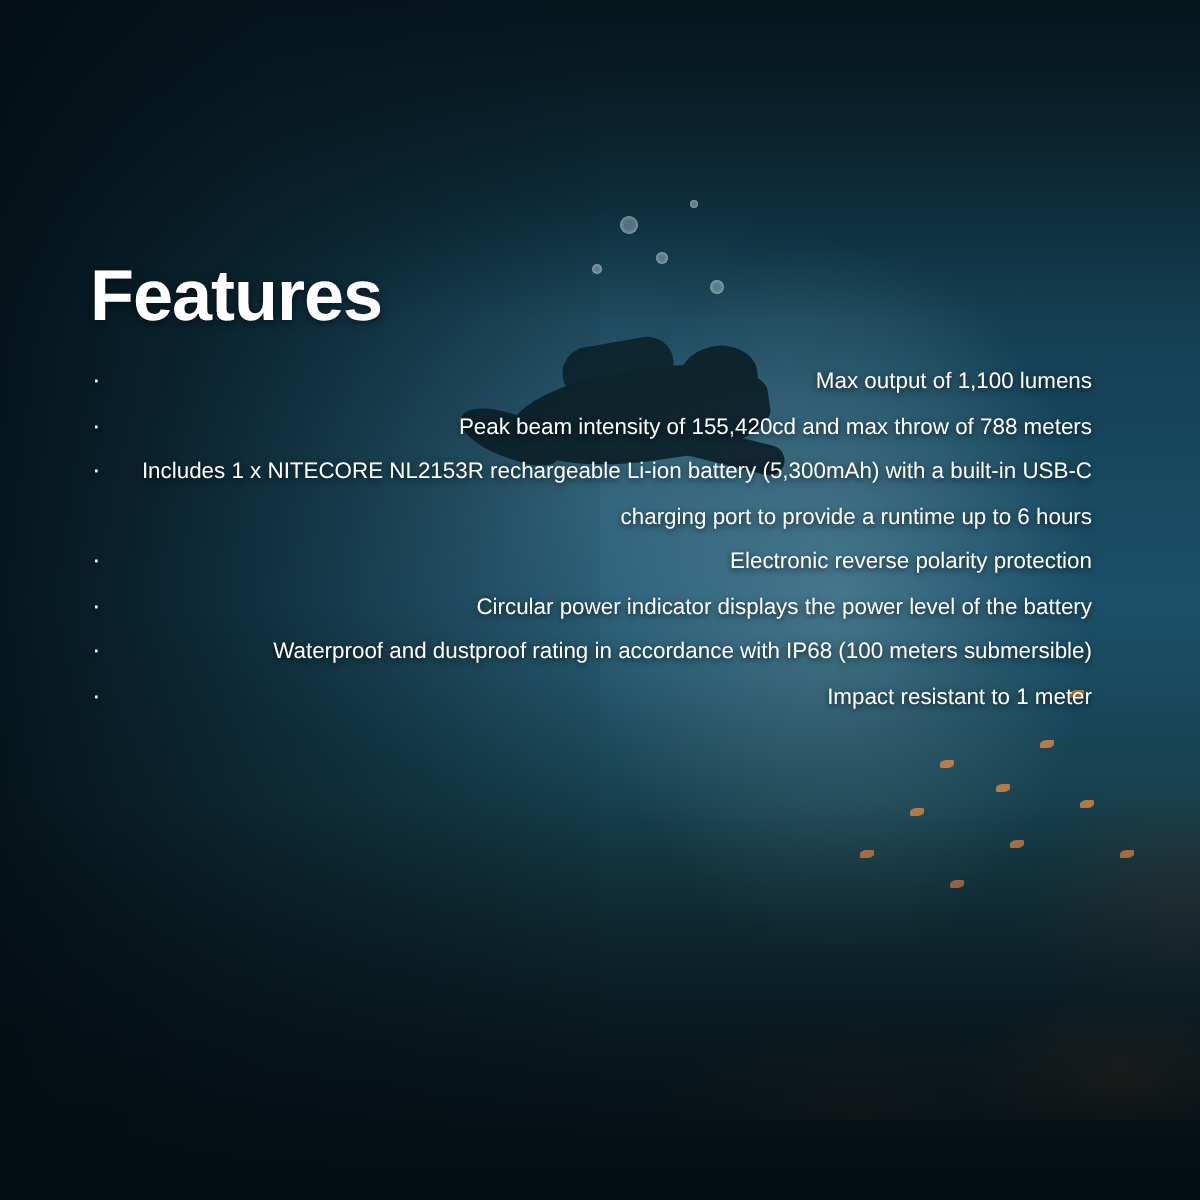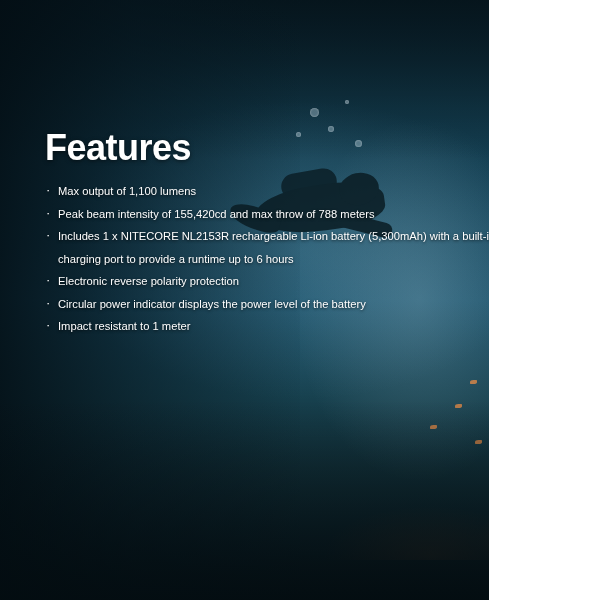--- a/index.html
+++ b/index.html
@@ -6,21 +6,21 @@
     margin: 0;
     padding: 0;
     width: 600px;
     height: 600px;
     background: #ffffff;
     font-family: "Liberation Sans", sans-serif;
   }
 
   .page {
     position: relative;
-    width: 489px;
+    width: 600px;
     height: 600px;
     background: #ffffff;
     overflow: hidden;
   }
 
   
   .banner {
     position: absolute;
     left: 0;
     top: 0;
@@ -157,20 +157,21 @@
   }
 
   .feature-list {
     position: absolute;
     left: 46px;
     top: 180px;
     width: 500px;
     margin: 0;
     padding: 0;
     list-style: none;
+    text-align: right;
   }
 
   .feature-item {
     position: relative;
     color: #ffffff;
     font-size: 11.2px;
     line-height: 22.5px;
     padding-left: 12px;
     text-shadow: 0 1px 3px rgba(0,0,0,0.7);
     white-space: normal;
@@ -225,17 +226,18 @@
 
   <div class="content">
     <div class="title">Features</div>
 
     <ul class="feature-list">
       <li class="feature-item">Max output of 1,100 lumens</li>
       <li class="feature-item">Peak beam intensity of 155,420cd and max throw of 788 meters</li>
       <li class="feature-item">Includes 1 x NITECORE NL2153R rechargeable Li-ion battery (5,300mAh) with a built-in USB-C charging port to provide a runtime up to 6 hours</li>
       <li class="feature-item">Electronic reverse polarity protection</li>
       <li class="feature-item">Circular power indicator displays the power level of the battery</li>
+      <li class="feature-item">Waterproof and dustproof rating in accordance with IP68 (100 meters submersible)</li>
       <li class="feature-item">Impact resistant to 1 meter</li>
     </ul>
   </div>
 
 </div>
 
 </body></html>

